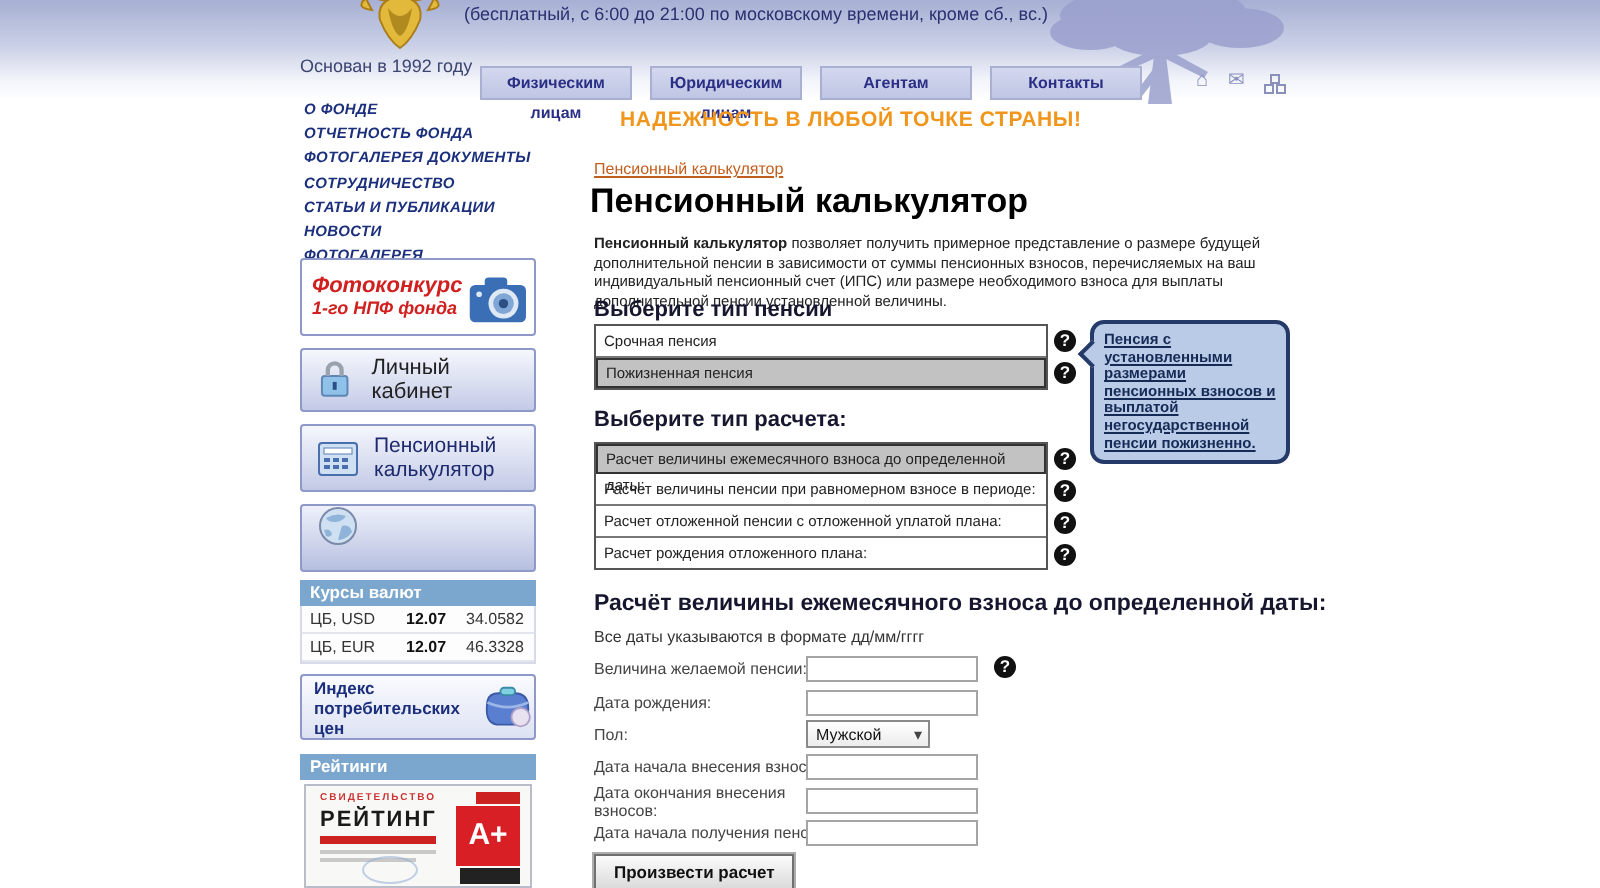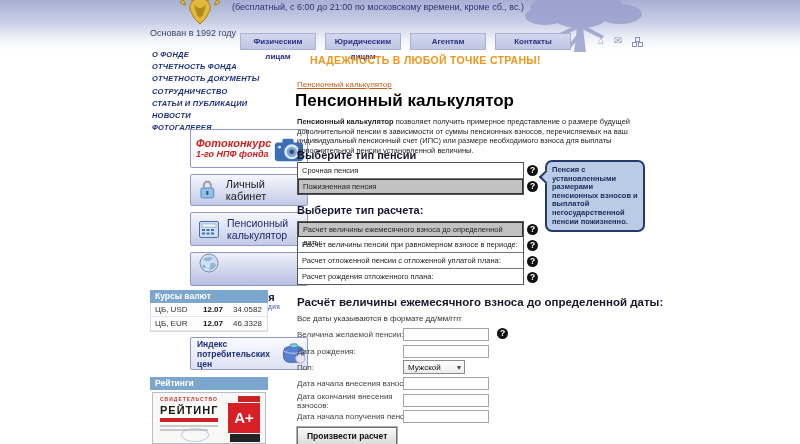--- a/index.html
+++ b/index.html
@@ -23,21 +23,21 @@
   .sitemap{width:10px;height:9px;position:relative;cursor:pointer;}
   .sitemap i{position:absolute;width:3px;height:3px;border:1px solid #8a90bb;display:block;}
   .sitemap i:nth-child(1){left:3px;top:0;}
   .sitemap i:nth-child(2){left:0;top:5px;}
   .sitemap i:nth-child(3){left:6px;top:5px;}
 
   
   .menu{left:152px;top:49px;width:130px;font-style:italic;}
   .menu a{display:block;font-size:7.5px;font-weight:bold;color:#1b2f7d;line-height:12.2px;
           text-decoration:none;letter-spacing:.2px;cursor:pointer;}
-  .side-box{left:150px;width:118px;border:1px solid #8e99c9;border-radius:2px;box-sizing:border-box;cursor:pointer;margin-left:40px;}
+  .side-box{left:150px;width:118px;border:1px solid #8e99c9;border-radius:2px;box-sizing:border-box;cursor:pointer;}
   .photo{top:129px;height:39px;background:#fff;display:flex;align-items:center;}
   .photo .txt{padding-left:5px;color:#d02020;font-weight:bold;font-style:italic;line-height:11px;}
   .photo .l1{font-size:11px;}
   .photo .l2{font-size:9px;}
   .btn-grad{background:linear-gradient(#f5f7fd,#c3cae6);display:flex;align-items:center;}
   .cabinet{top:174px;height:32px;}
   .cabinet .lbl{font-size:11px;color:#222;margin-left:10px;}
   .pcalc{top:212px;height:34px;}
   .pcalc .lbl{font-size:10.5px;color:#1e2a6e;margin-left:8px;line-height:12px;}
   .wiki{top:252px;height:34px;background:linear-gradient(#eef1fa,#b7bfe0);}
@@ -71,21 +71,21 @@
   .intro{left:297px;top:117px;width:344px;font-size:7.5px;line-height:9.6px;color:#222;}
   .sec-h{font-size:11px;font-weight:bold;color:#16162e;}
   .opt-tbl{left:297px;width:227px;border:1px solid #555;box-sizing:border-box;}
   .opt{height:15px;line-height:15px;font-size:7.5px;color:#222;padding-left:4px;
        border-bottom:1px solid #777;background:#fff;cursor:pointer;}
   .opt:last-child{border-bottom:none;}
   .opt.sel{background:#c2c2c2;border:1px solid #333;height:13px;line-height:13px;}
   .q{position:absolute;width:11px;height:11px;border-radius:50%;background:#111;color:#fff;
      font-size:8.5px;font-weight:bold;text-align:center;line-height:11px;cursor:pointer;}
   .tooltip{left:545px;top:160px;width:86px;background:#b9cbe7;border:2px solid #253a68;border-radius:7px;
-           padding:4px 5px;font-size:7.5px;font-weight:bold;color:#152a55;line-height:8.6px;}
+           padding:4px 5px;font-size:7.5px;font-weight:bold;color:#152a55;line-height:8.6px;text-decoration:underline;}
   .tooltip .arrow{position:absolute;left:-6px;top:10px;width:8px;height:8px;background:#b9cbe7;
                   border-left:2px solid #253a68;border-bottom:2px solid #253a68;transform:rotate(45deg);}
   .note{left:297px;top:314px;font-size:8px;color:#333;}
   .flabel{font-size:8px;color:#444;}
   .finput{position:absolute;width:80px;height:11px;border:1px solid #a5a5a5;background:#fff;
           font-size:8px;padding:0 2px;box-sizing:content-box;}
   .fselect{left:403px;top:360px;width:62px;height:14px;border:1px solid #8a8a8a;background:linear-gradient(#fff,#ececec);
            font-size:8px;color:#111;line-height:14px;padding-left:4px;box-sizing:border-box;cursor:pointer;position:absolute;}
   .fselect .arr{position:absolute;right:3px;top:0;font-size:8px;color:#444;}
   .submit{left:297px;top:427px;height:19px;padding:0 9px;background:linear-gradient(#fbfbfb,#d9d9d9);
@@ -142,21 +142,21 @@
     <span class="sitemap">
         <i></i>
         <i></i>
         <i></i>
       </span>
   </div>
 
   <div class="abs menu">
     <a>О ФОНДЕ</a>
     <a>ОТЧЕТНОСТЬ ФОНДА</a>
-    <a>ОТЧЕТНОСТЬ ДОКУМЕНТЫ</a>
+    <a>ФОТОГАЛЕРЕЯ ДОКУМЕНТЫ</a>
     <a>СОТРУДНИЧЕСТВО</a>
     <a>СТАТЬИ И ПУБЛИКАЦИИ</a>
     <a>НОВОСТИ</a>
     <a>ФОТОГАЛЕРЕЯ</a>
   </div>
 
   <div class="abs side-box photo">
     <div class="txt">
       <div class="l1">Фотоконкурс</div>
       <div class="l2">1-го НПФ фонда</div>

